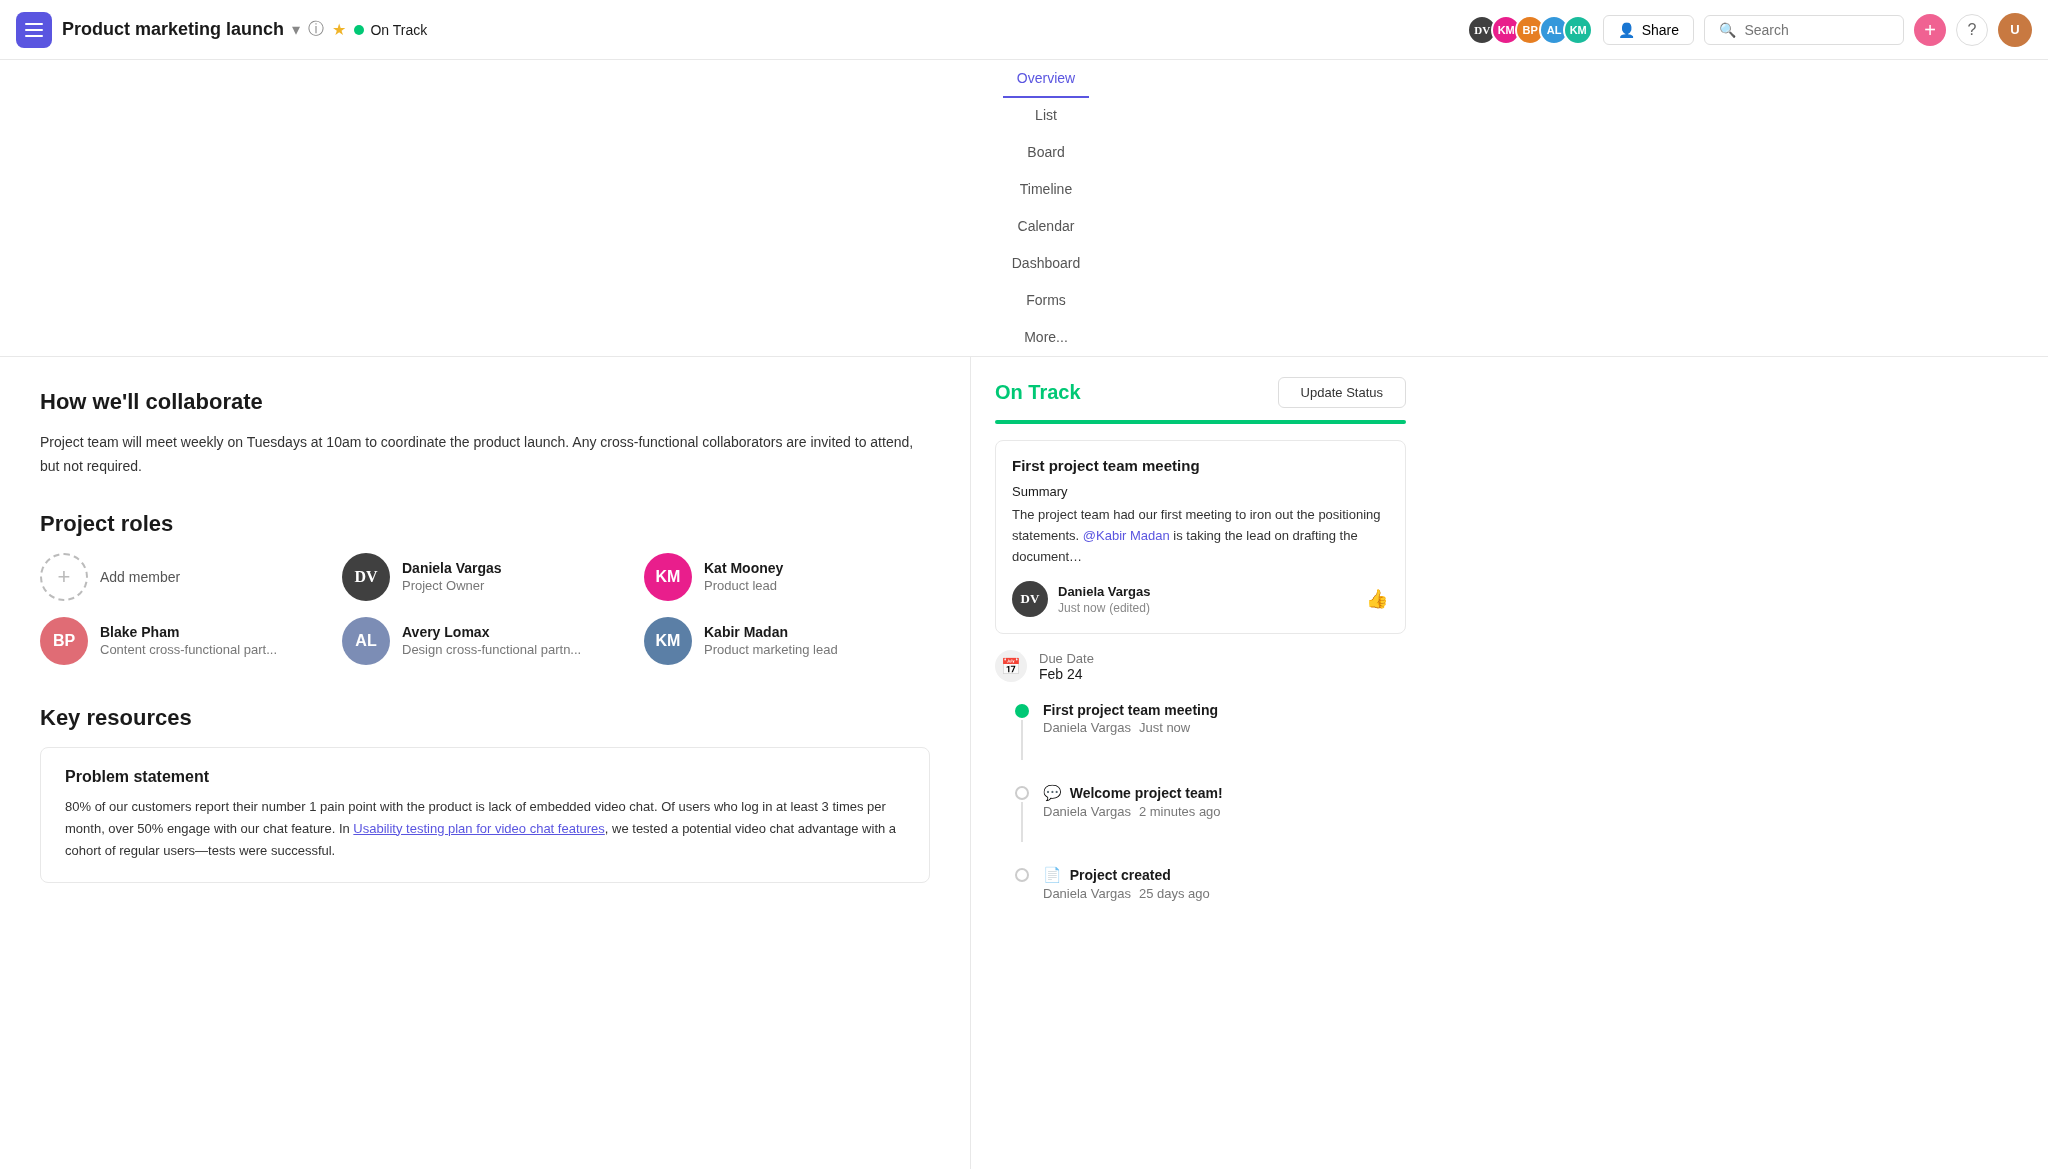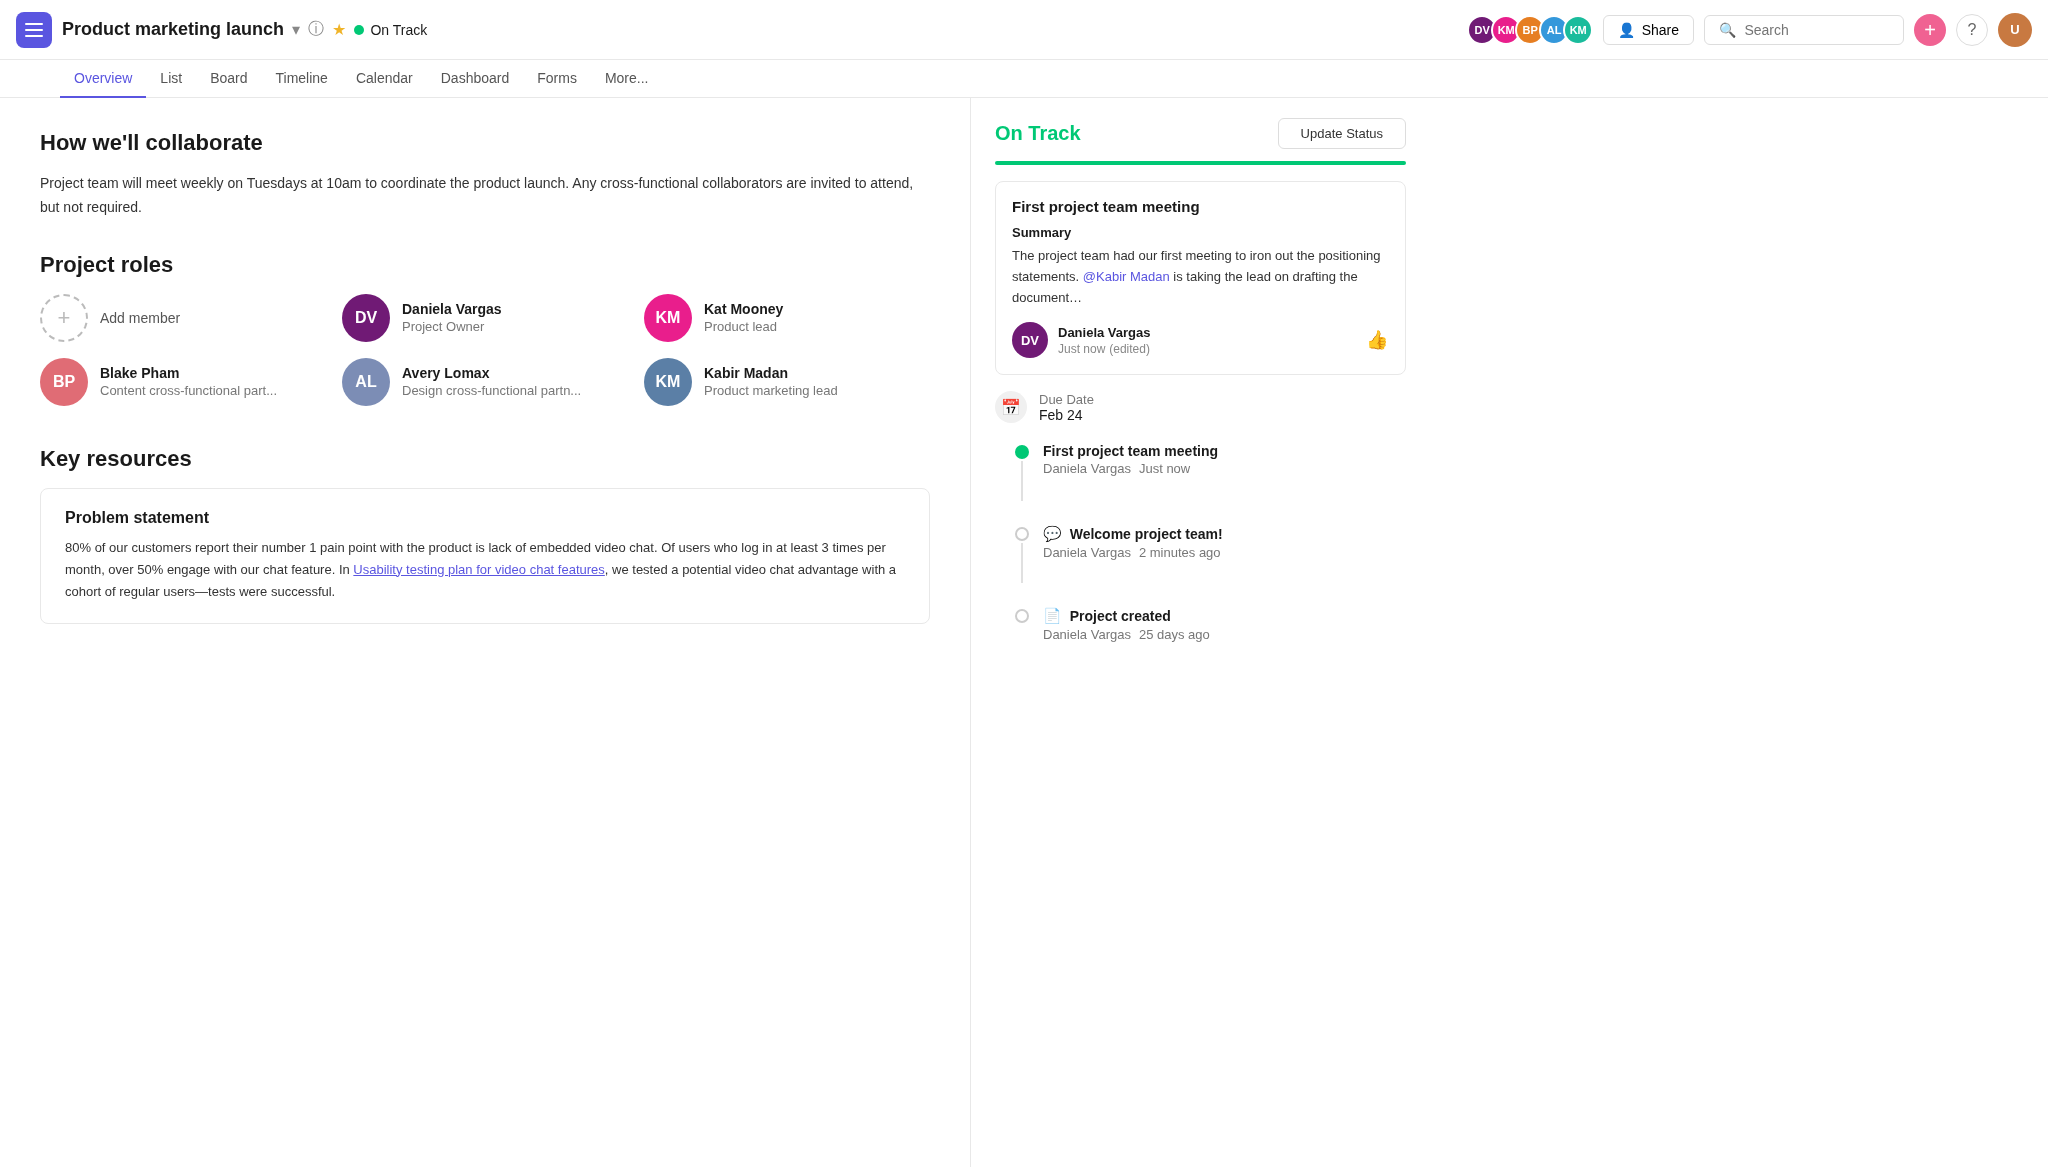--- a/index.html
+++ b/index.html
@@ -50,20 +50,21 @@
     }
     .user-avatar {
       width: 34px; height: 34px; border-radius: 50%; background: #c87941;
       display: flex; align-items: center; justify-content: center; cursor: pointer; overflow: hidden; font-size: 13px; color: #fff; font-weight: 600;
     }
 
     
     .nav-tabs {
       display: flex; align-items: center; gap: 0; padding: 0 16px 0 60px;
       border-bottom: 1px solid #e8e8e8;
+      flex-direction: column;
     }
     .nav-tab {
       padding: 10px 14px; cursor: pointer; font-size: 14px; color: #555;
       border-bottom: 2px solid transparent; margin-bottom: -1px;
     }
     .nav-tab.active { color: #5a55e0; border-bottom: 2px solid #5a55e0; font-weight: 500; }
 
     
     .main-layout { display: flex; height: calc(100vh - 100px); overflow: hidden; }
 
@@ -115,21 +116,21 @@
     .sidebar-status-row { display: flex; align-items: center; justify-content: space-between; margin-bottom: 12px; }
     .sidebar-status-label { font-size: 20px; font-weight: 700; color: #00c875; }
     .update-status-btn {
       border: 1px solid #ddd; border-radius: 6px; padding: 7px 22px;
       background: #fff; cursor: pointer; font-size: 13px; color: #333;
     }
     .status-bar { height: 4px; background: #00c875; border-radius: 2px; margin-bottom: 16px; }
 
     .activity-card { background: #fff; border: 1px solid #e8e8e8; border-radius: 8px; padding: 16px; margin-bottom: 16px; }
     .activity-card-title { font-size: 15px; font-weight: 600; margin-bottom: 10px; }
-    .activity-summary-label { font-size: 13px; font-weight: 700; margin-bottom: 6px; }
+    .activity-summary-label { font-size: 13px; font-weight: 400; margin-bottom: 6px; }
     .activity-summary-text { font-size: 13px; line-height: 1.6; color: #333; }
     .activity-link { color: #5a55e0; text-decoration: none; cursor: pointer; }
 
     .activity-author-row { display: flex; align-items: center; justify-content: space-between; margin-top: 14px; }
     .activity-author-left { display: flex; align-items: center; gap: 10px; }
     .author-avatar {
       width: 36px; height: 36px; border-radius: 50%; background: #c87941;
       display: flex; align-items: center; justify-content: center; font-size: 13px; color: #fff; font-weight: 600; overflow: hidden;
     }
     .author-name { font-size: 13px; font-weight: 600; }
@@ -153,21 +154,21 @@
       position: absolute; left: 6px; top: 16px; bottom: -24px; width: 2px;
       background: #e0e0e0; z-index: 0;
     }
     .timeline-item-content { flex: 1; }
     .timeline-item-title { font-size: 14px; font-weight: 600; color: #1a1a1a; }
     .timeline-item-sub { font-size: 13px; color: #777; margin-top: 2px; display: flex; gap: 8px; }
     .av-teal { background: #1abc9c; }
     .av-orange { background: #e67e22; }
     .av-pink { background: #e91e8c; }
     .av-blue { background: #3498db; }
-    .av-brown { background: #701a75; }
+    .av-brown { background: #404040; font-family: Liberation Serif, serif; }
   </style>
 </head>
 <body>
 
 <div class="header">
   <div class="header-left">
     <button class="menu-icon-btn">
       <svg width="18" height="14" viewBox="0 0 18 14" fill="none">
         <rect y="0" width="18" height="2" rx="1" fill="white"></rect>
         <rect y="6" width="18" height="2" rx="1" fill="white"></rect>

